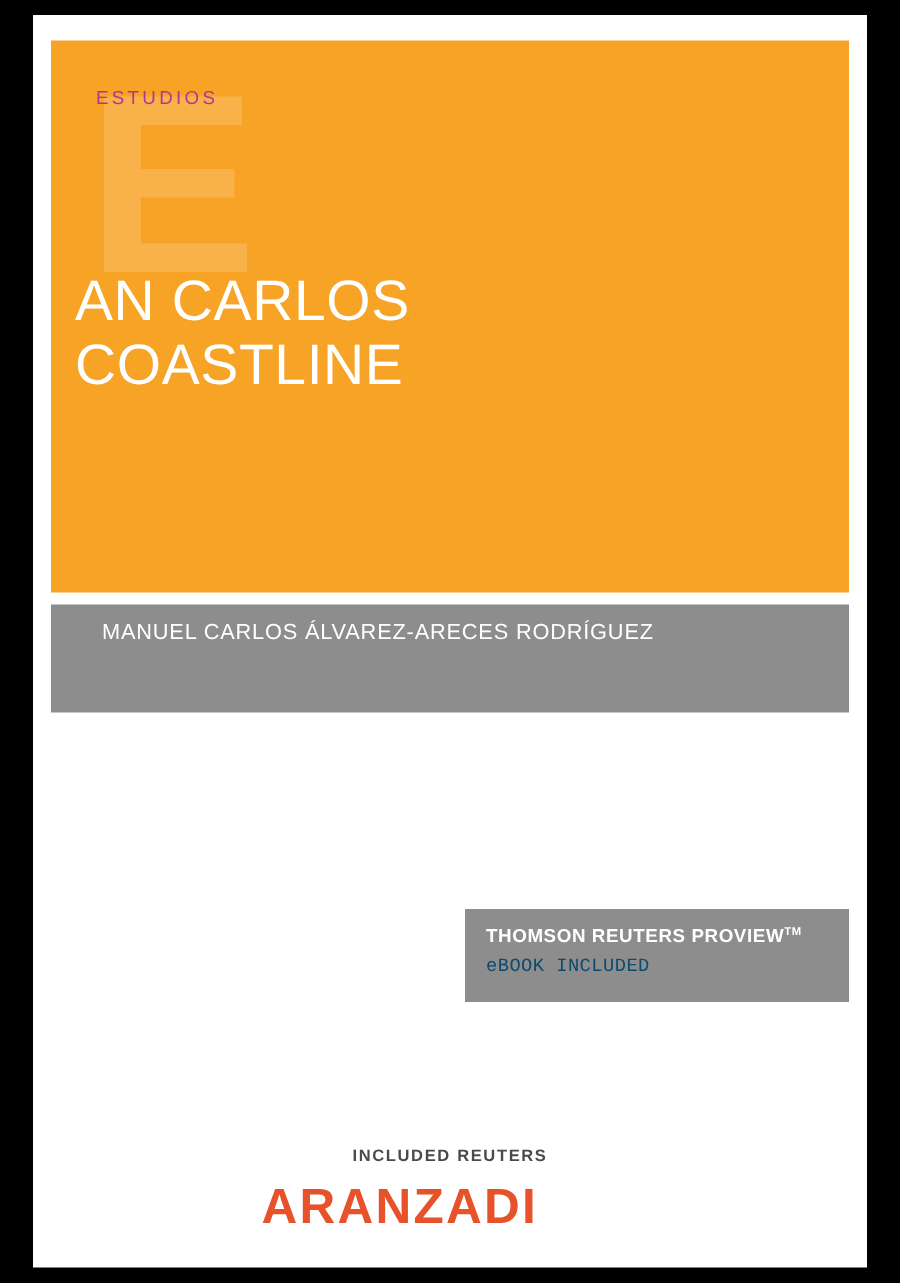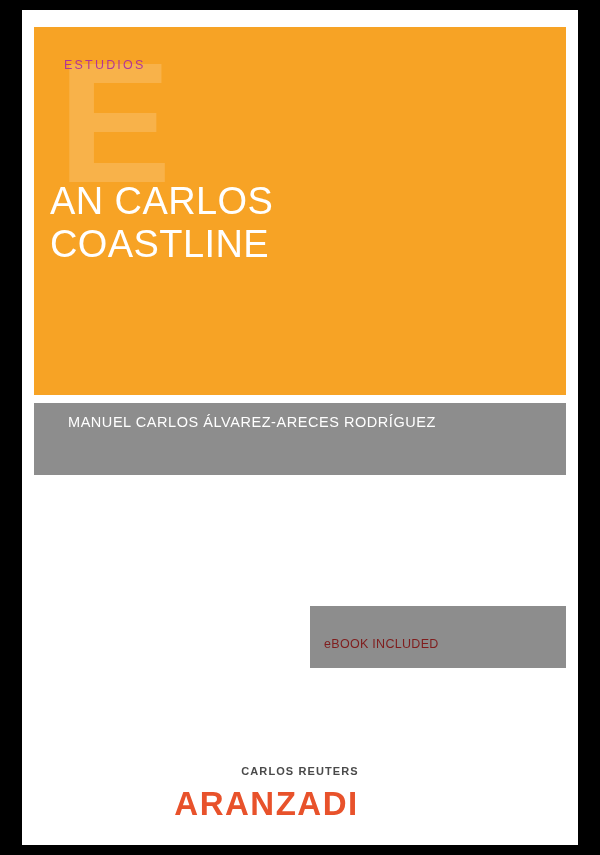--- a/index.html
+++ b/index.html
@@ -105,23 +105,24 @@
     letter-spacing: 0.4px;
   }
   .proview-title sup {
     font-size: 7.5px;
     vertical-align: super;
   }
   .proview-sub {
     position: absolute;
     left: 302px;
     top: 627px;
-    color: #7f1d1d;
+    color: #0c4a6e;
     font-size: 12.5px;
     letter-spacing: 0.3px;
+    font-family: Liberation Mono, monospace;
   }
 
   
   .pub-thomson {
     position: absolute;
     left: 0;
     top: 755px;
     width: 556px;
     text-align: center;
     font-size: 11px;
@@ -154,18 +155,19 @@
 
   <div class="book-title">
     <span class="line">AN CARLOS</span>
     <span class="line">COASTLINE</span>
   </div>
 
   <div class="author-band"></div>
   <div class="author-name">MANUEL CARLOS ÁLVAREZ-ARECES RODRÍGUEZ</div>
 
   <div class="proview-band"></div>
+  <div class="proview-title"><span>THOMSON REUTERS PROVIEW</span><sup>TM</sup></div>
   <div class="proview-sub">eBOOK INCLUDED</div>
 
-  <div class="pub-thomson">CARLOS REUTERS</div>
+  <div class="pub-thomson">INCLUDED REUTERS</div>
   <div class="pub-aranzadi">ARANZADI</div>
 
 </div>
 
 </body></html>

